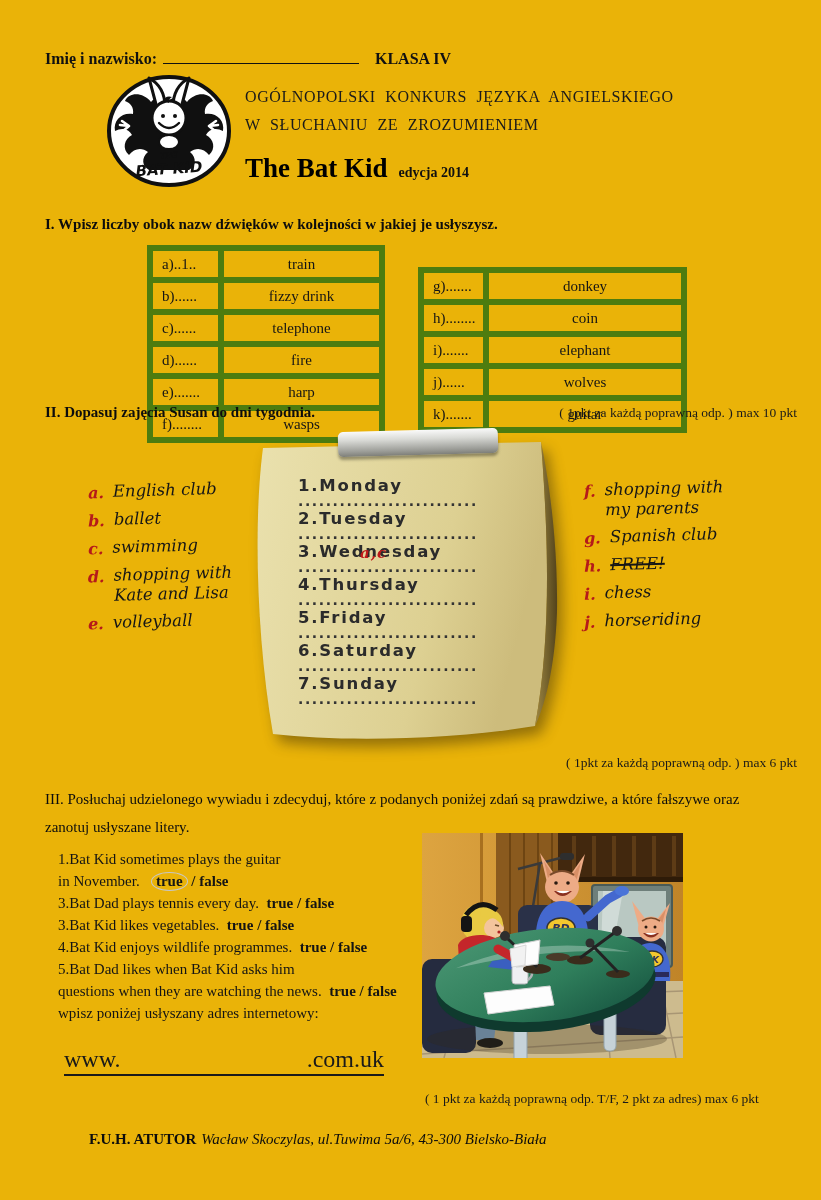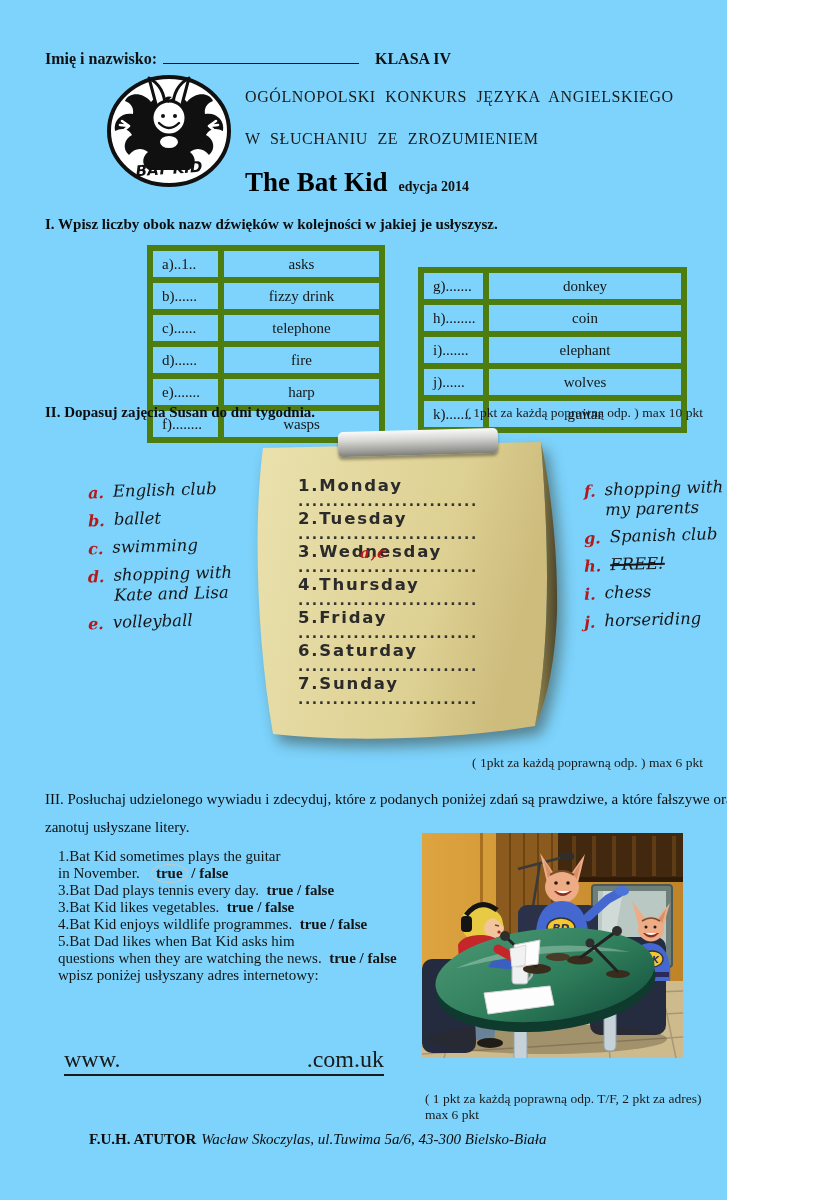--- a/index.html
+++ b/index.html
@@ -1,30 +1,30 @@
 <!DOCTYPE html>
 <html><head>
 <meta charset="utf-8">
 <style>
   html,body { margin:0; padding:0; background:#ffffff; }
   .page {
-    position:relative; width:727px; height:1200px; background:#7dd3fc;
+    position:relative; width:821px; height:1200px; background:#eab308;
     font-family:"Liberation Serif", serif; color:#111; overflow:hidden;
   }
 
   
   .name-row { position:absolute; left:45px; top:50px; font-size:16px; font-weight:bold; }
   .blank-line { display:inline-block; width:196px; border-bottom:1.6px solid #111; height:13px; margin-left:6px; }
   .klasa { margin-left:16px; }
 
   .logo-wrap { position:absolute; left:105px; top:74px; width:128px; height:118px; }
 
   .titles { position:absolute; left:245px; top:88px; width:505px; text-align:left; }
   .title-line { font-size:16px; letter-spacing:0.6px; word-spacing:5px; color:#1a1a1a; }
-  .title-line2 { margin-top:24px; }
+  .title-line2 { margin-top:10px; }
   .brand-row { margin-top:19px; }
   .brand-title { font-size:27px; font-weight:bold; color:#000; }
   .brand-edition { font-size:14px; font-weight:bold; margin-left:7px; }
 
   
   .sec-heading { position:absolute; font-weight:bold; font-size:15px; color:#0d0d0d; }
   .points-note { position:absolute; font-size:13.5px; color:#1a1a1a; }
 
   
   .sounds-table { position:absolute; border-collapse:collapse; }
@@ -55,21 +55,21 @@
   .hand-item { display:flex; margin-bottom:7px; transform:rotate(-1.5deg); }
   .hand-letter { color:#b51a1a; font-family:"DejaVu Serif", serif; font-style:italic; font-weight:bold;
     font-size:16px; margin-right:9px; line-height:21px; }
   .hand-text { font-family:"DejaVu Serif", serif; font-style:italic; font-size:16.5px; color:#161616;
     line-height:20px; white-space:pre-line; }
   .hand-text.strike { text-decoration:line-through; text-decoration-thickness:2px; }
 
   
   .sec3-heading { position:absolute; left:45px; top:785px; width:735px; font-weight:normal; font-size:15px;
     line-height:28px; color:#0d0d0d; }
-  .questions { position:absolute; left:58px; top:848px; width:368px; font-size:15px; line-height:17px; color:#141414; }
+  .questions { position:absolute; left:58px; top:848px; width:368px; font-size:15px; line-height:22px; color:#141414; }
   .questions p { margin:0; white-space:pre-wrap; }
   .questions b { font-weight:bold; }
   .circled { border:1.4px solid #c7c7c7; border-radius:50%; padding:0 4px 1px 4px; }
   .address-prompt { margin:0; }
 
   .www-line { position:absolute; left:64px; top:1046px; width:320px; display:flex; justify-content:space-between;
     border-bottom:2px solid #1a1a1a; font-size:24px; color:#1a1a1a; padding-bottom:1px; }
 
   .illustration { position:absolute; left:422px; top:833px; width:261px; height:225px; }
 
@@ -119,21 +119,21 @@
       <span class="brand-edition">edycja 2014</span>
     </div>
   </div>
 
   <div class="sec-heading" style="left:45px; top:216px;">I. Wpisz liczby obok nazw dźwięków w kolejności w jakiej je usłyszysz.</div>
 
   <table class="sounds-table table-left" style="left:147px; top:245px;">
     <tbody>
         <tr class="table-row">
           <td class="cell-label">a)..1..</td>
-          <td class="cell-word">asks</td>
+          <td class="cell-word">train</td>
         </tr>
         <tr class="table-row">
           <td class="cell-label">b)......</td>
           <td class="cell-word">fizzy drink</td>
         </tr>
         <tr class="table-row">
           <td class="cell-label">c)......</td>
           <td class="cell-word">telephone</td>
         </tr>
         <tr class="table-row">

